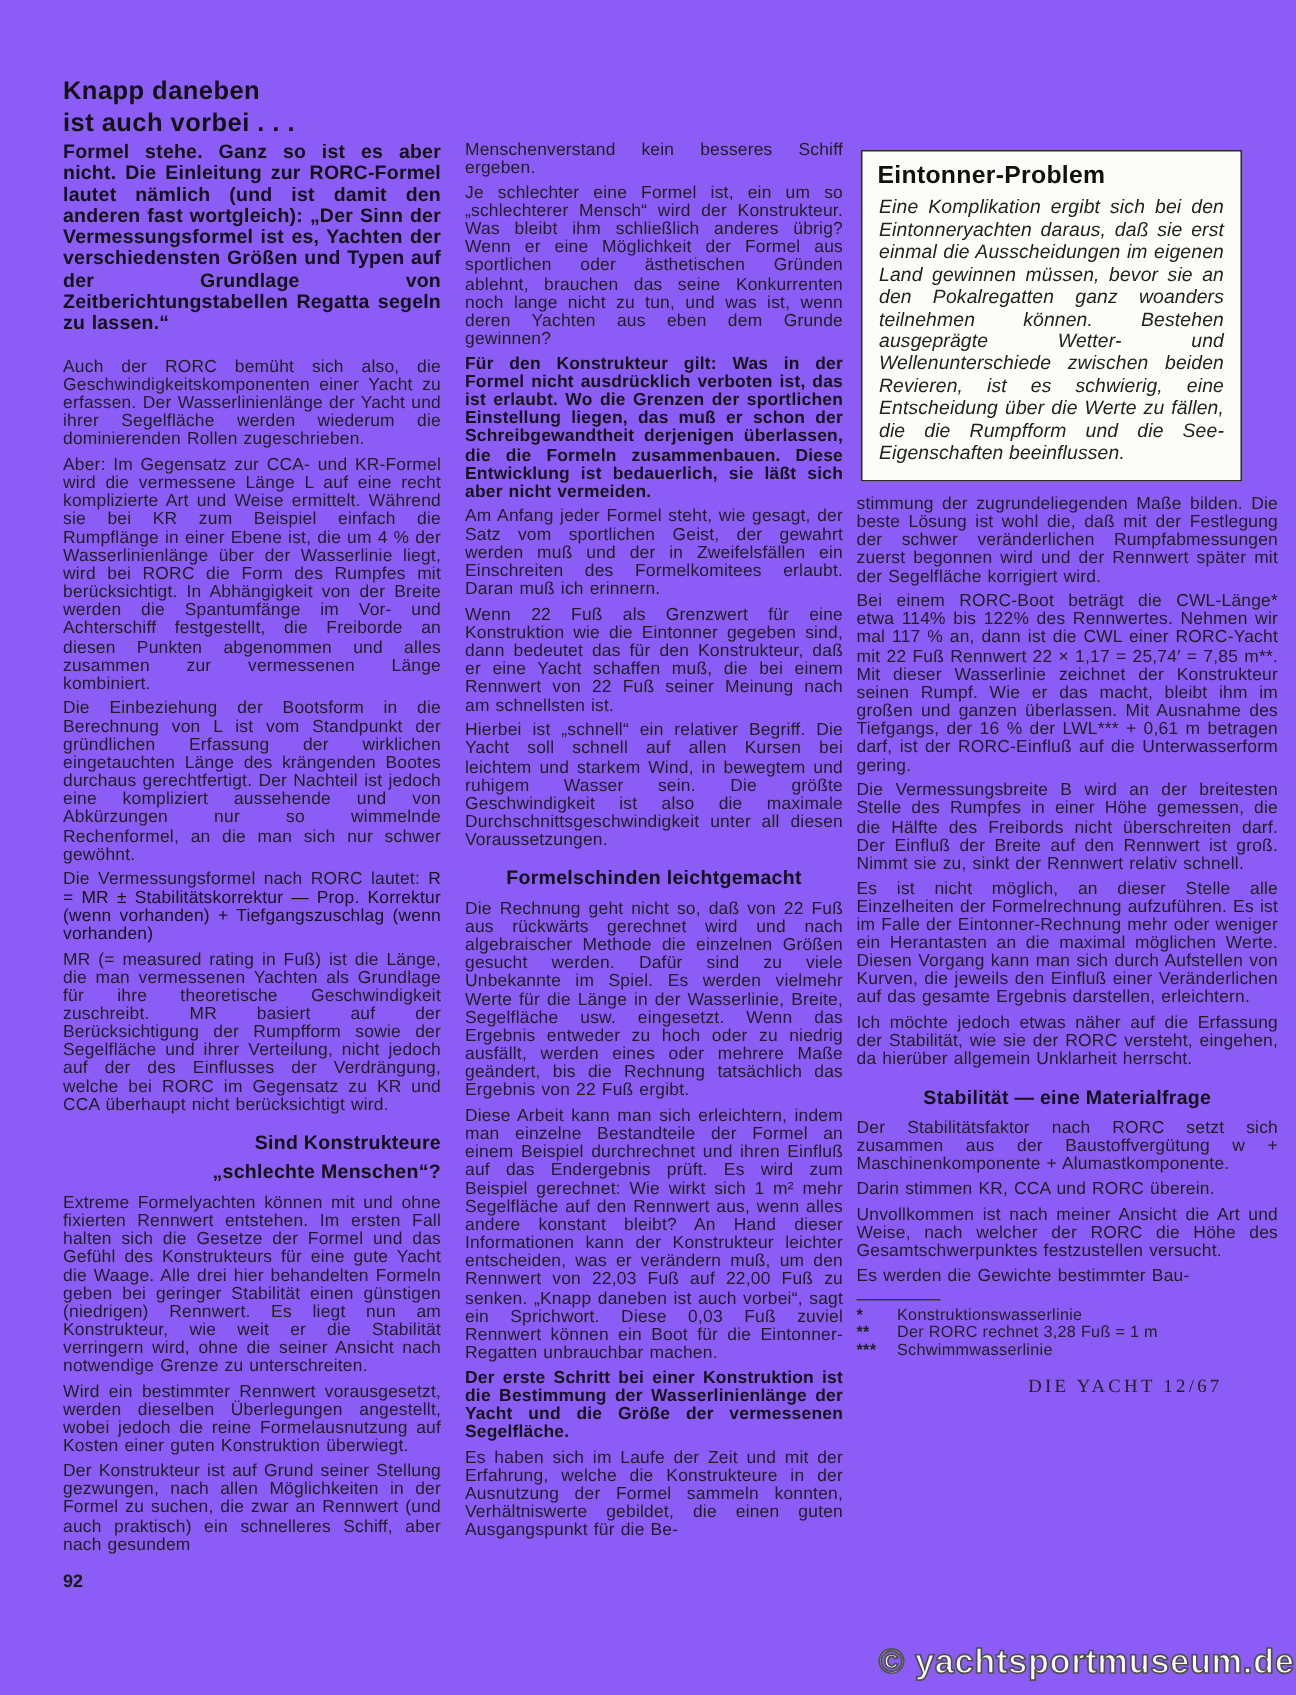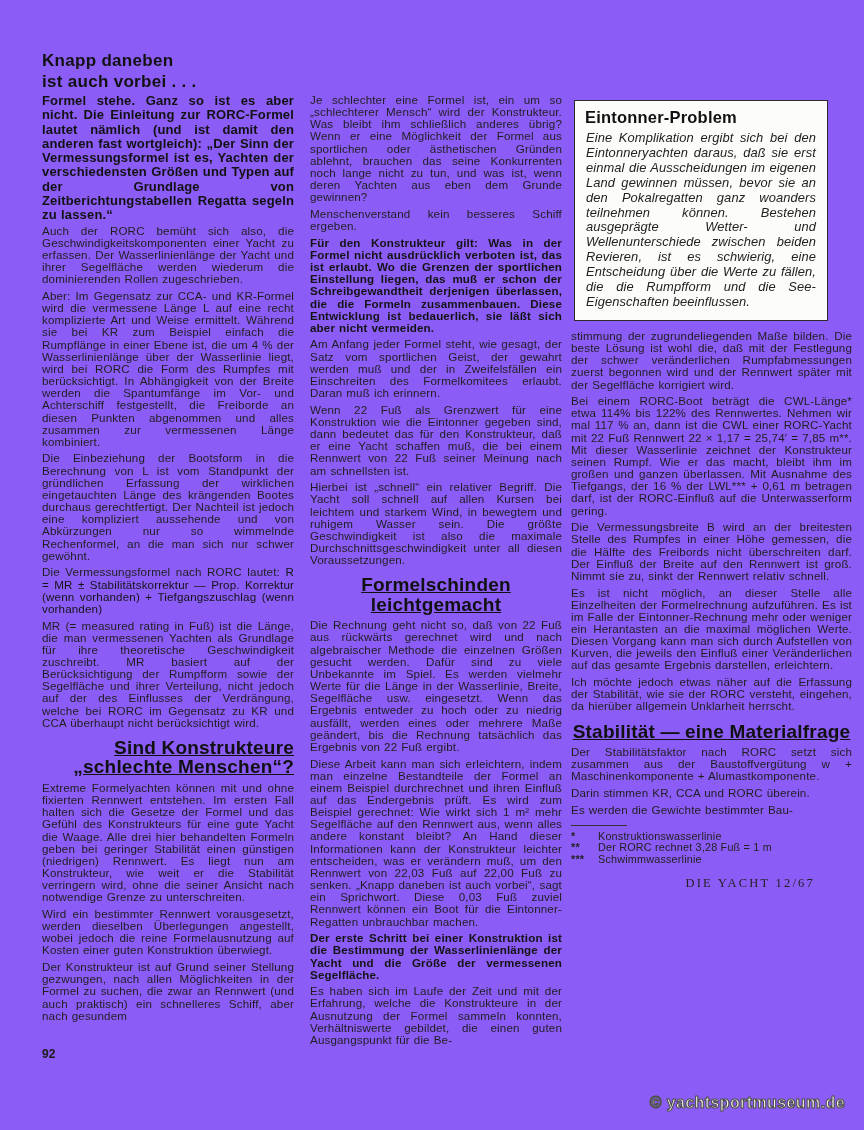--- a/index.html
+++ b/index.html
@@ -15,25 +15,24 @@
   .col{position:absolute;top:94px;hyphens:auto;-webkit-hyphens:auto;}
   .col-left{left:42px;width:252px;}
   .col-mid{left:310px;width:252px;}
   .col-right{left:571px;width:281px;}
   .para{
     margin:0 0 4.5px 0;font-size:11.6px;line-height:12.15px;
     text-align:justify;letter-spacing:.15px;word-spacing:.6px;color:#1f1f1f;
   }
   .para strong{font-weight:400;color:#141414;}
   .para.bold{font-weight:700;color:#141414;}
-  .para.lede{font-size:13px;line-height:14.3px;font-weight:700;color:#121212;margin-bottom:2px;}
+  .para.lede{font-size:13px;line-height:14.3px;font-weight:700;color:#121212;margin-bottom:16px;}
   .col-heading{
-    margin:9px 0 5px 0;font-size:19px;line-height:19.5px;font-weight:700;color:#111;
+    margin:9px 0 5px 0;font-size:13px;line-height:19.5px;font-weight:700;color:#111;
     letter-spacing:.2px;
-    text-decoration:underline;
   }
   .info-box{
     box-sizing:border-box;margin:6px 24px 9px 3px;width:254px;
     border:1.6px solid #2a2a2a;padding:7px 10px 9px 10px;background:#fcfcfa;
   }
   .box-heading{font-size:16.5px;font-weight:700;color:#111;margin:0 0 4px 0;letter-spacing:.2px;}
   .box-body{
     margin:1px;font-style:italic;font-size:12.9px;line-height:14.9px;
     text-align:justify;letter-spacing:.1px;color:#222;
   }
@@ -43,22 +42,22 @@
   .footnote .fn-marker{width:27px;flex:0 0 27px;font-weight:700;}
   .journal-credit{
     margin:10px 37px 0 0;text-align:right;
     font-family:"Liberation Serif","DejaVu Serif",serif;
     font-size:12.5px;letter-spacing:2.2px;color:#222;font-weight:400;
   }
   .page-number{
     position:absolute;left:42px;top:1047px;font-size:12px;font-weight:700;color:#1a1a1a;
   }
   .watermark{
-    position:absolute;right:19px;top:1094px;
-    font-size:16px;font-weight:700;letter-spacing:.4px;
+    position:absolute;right:1px;top:1094px;
+    font-size:23px;font-weight:700;letter-spacing:.4px;
     color:#fbfbf8;-webkit-text-stroke:1.1px #4e4e4c;
     text-shadow:0 0 1px #777;white-space:nowrap;
   }
 </style>
 </head>
 <body>
 
 <div class="page">
   <div class="article-title">
     <span>Knapp daneben</span><br>
@@ -71,22 +70,22 @@
       <p class="para">Aber: Im Gegensatz zur CCA- und KR-Formel wird die vermessene Länge L auf eine recht komplizierte Art und Weise ermittelt. Während sie bei KR zum Beispiel einfach die Rumpflänge in einer Ebene ist, die um 4 % der Wasserlinienlänge über der Wasserlinie liegt, wird bei RORC die Form des Rumpfes mit berücksichtigt. In Abhängigkeit von der Breite werden die Spantumfänge im Vor- und Achterschiff festgestellt, die Freiborde an diesen Punkten abgenommen und alles zusammen zur vermessenen Länge kombiniert.</p>
       <p class="para">Die Einbeziehung der Bootsform in die Berechnung von L ist vom Standpunkt der gründlichen Erfassung der wirklichen eingetauchten Länge des krängenden Bootes durchaus gerechtfertigt. Der Nachteil ist jedoch eine kompliziert aussehende und von Abkürzungen nur so wimmelnde Rechenformel, an die man sich nur schwer gewöhnt.</p>
       <p class="para">Die Vermessungsformel nach RORC lautet: <strong>R = MR ± Stabilitätskorrektur — Prop. Korrektur (wenn vorhanden) + Tiefgangszuschlag (wenn vorhanden)</strong></p>
       <p class="para">MR (= measured rating in Fuß) ist die Länge, die man vermessenen Yachten als Grundlage für ihre theoretische Geschwindigkeit zuschreibt. MR basiert auf der Berücksichtigung der Rumpfform sowie der Segelfläche und ihrer Verteilung, nicht jedoch auf der des Einflusses der Verdrängung, welche bei RORC im Gegensatz zu KR und CCA überhaupt nicht berücksichtigt wird.</p>
       <h3 class="col-heading" style="text-align: right;">Sind Konstrukteure<br>„schlechte Menschen“?</h3>
       <p class="para">Extreme Formelyachten können mit und ohne fixierten Rennwert entstehen. Im ersten Fall halten sich die Gesetze der Formel und das Gefühl des Konstrukteurs für eine gute Yacht die Waage. Alle drei hier behandelten Formeln geben bei geringer Stabilität einen günstigen (niedrigen) Rennwert. Es liegt nun am Konstrukteur, wie weit er die Stabilität verringern wird, ohne die seiner Ansicht nach notwendige Grenze zu unterschreiten.</p>
       <p class="para">Wird ein bestimmter Rennwert vorausgesetzt, werden dieselben Überlegungen angestellt, wobei jedoch die reine Formelausnutzung auf Kosten einer guten Konstruktion überwiegt.</p>
       <p class="para">Der Konstrukteur ist auf Grund seiner Stellung gezwungen, nach allen Möglichkeiten in der Formel zu suchen, die zwar an Rennwert (und auch praktisch) ein schnelleres Schiff, aber nach gesundem</p>
     </div>
   <div class="col col-mid">
+      <p class="para">Menschenverstand kein besseres Schiff ergeben.</p>
       <p class="para">Je schlechter eine Formel ist, ein um so „schlechterer Mensch“ wird der Konstrukteur. Was bleibt ihm schließlich anderes übrig? Wenn er eine Möglichkeit der Formel aus sportlichen oder ästhetischen Gründen ablehnt, brauchen das seine Konkurrenten noch lange nicht zu tun, und was ist, wenn deren Yachten aus eben dem Grunde gewinnen?</p>
-      <p class="para">Menschenverstand kein besseres Schiff ergeben.</p>
       <p class="para bold">Für den Konstrukteur gilt: Was in der Formel nicht ausdrücklich verboten ist, das ist erlaubt. Wo die Grenzen der sportlichen Einstellung liegen, das muß er schon der Schreibgewandtheit derjenigen überlassen, die die Formeln zusammenbauen. Diese Entwicklung ist bedauerlich, sie läßt sich aber nicht vermeiden.</p>
       <p class="para">Am Anfang jeder Formel steht, wie gesagt, der Satz vom sportlichen Geist, der gewahrt werden muß und der in Zweifelsfällen ein Einschreiten des Formelkomitees erlaubt. Daran muß ich erinnern.</p>
       <p class="para">Wenn 22 Fuß als Grenzwert für eine Konstruktion wie die Eintonner gegeben sind, dann bedeutet das für den Konstrukteur, daß er eine Yacht schaffen muß, die bei einem Rennwert von 22 Fuß seiner Meinung nach am schnellsten ist.</p>
       <p class="para">Hierbei ist „schnell“ ein relativer Begriff. Die Yacht soll schnell auf allen Kursen bei leichtem und starkem Wind, in bewegtem und ruhigem Wasser sein. Die größte Geschwindigkeit ist also die maximale Durchschnittsgeschwindigkeit unter all diesen Voraussetzungen.</p>
       <h3 class="col-heading" style="text-align: center;">Formelschinden leichtgemacht</h3>
       <p class="para">Die Rechnung geht nicht so, daß von 22 Fuß aus rückwärts gerechnet wird und nach algebraischer Methode die einzelnen Größen gesucht werden. Dafür sind zu viele Unbekannte im Spiel. Es werden vielmehr Werte für die Länge in der Wasserlinie, Breite, Segelfläche usw. eingesetzt. Wenn das Ergebnis entweder zu hoch oder zu niedrig ausfällt, werden eines oder mehrere Maße geändert, bis die Rechnung tatsächlich das Ergebnis von 22 Fuß ergibt.</p>
       <p class="para">Diese Arbeit kann man sich erleichtern, indem man einzelne Bestandteile der Formel an einem Beispiel durchrechnet und ihren Einfluß auf das Endergebnis prüft. Es wird zum Beispiel gerechnet: Wie wirkt sich 1 m² mehr Segelfläche auf den Rennwert aus, wenn alles andere konstant bleibt? An Hand dieser Informationen kann der Konstrukteur leichter entscheiden, was er verändern muß, um den Rennwert von 22,03 Fuß auf 22,00 Fuß zu senken. „Knapp daneben ist auch vorbei“, sagt ein Sprichwort. Diese 0,03 Fuß zuviel Rennwert können ein Boot für die Eintonner-Regatten unbrauchbar machen.</p>
       <p class="para bold">Der erste Schritt bei einer Konstruktion ist die Bestimmung der Wasserlinienlänge der Yacht und die Größe der vermessenen Segelfläche.</p>
       <p class="para">Es haben sich im Laufe der Zeit und mit der Erfahrung, welche die Konstrukteure in der Ausnutzung der Formel sammeln konnten, Verhältniswerte gebildet, die einen guten Ausgangspunkt für die Be-</p>
     </div>
@@ -96,20 +95,21 @@
         <p class="box-body">Eine Komplikation ergibt sich bei den Eintonneryachten daraus, daß sie erst einmal die Ausscheidungen im eigenen Land gewinnen müssen, bevor sie an den Pokalregatten ganz woanders teilnehmen können. Bestehen ausgeprägte Wetter- und Wellenunterschiede zwischen beiden Revieren, ist es schwierig, eine Entscheidung über die Werte zu fällen, die die Rumpfform und die See-Eigenschaften beeinflussen.</p>
       </div>
       <p class="para">stimmung der zugrundeliegenden Maße bilden. Die beste Lösung ist wohl die, daß mit der Festlegung der schwer veränderlichen Rumpfabmessungen zuerst begonnen wird und der Rennwert später mit der Segelfläche korrigiert wird.</p>
       <p class="para">Bei einem RORC-Boot beträgt die CWL-Länge* etwa 114% bis 122% des Rennwertes. Nehmen wir mal 117 % an, dann ist die CWL einer RORC-Yacht mit 22 Fuß Rennwert 22 × 1,17 = 25,74′ = 7,85 m**. Mit dieser Wasserlinie zeichnet der Konstrukteur seinen Rumpf. Wie er das macht, bleibt ihm im großen und ganzen überlassen. Mit Ausnahme des Tiefgangs, der 16 % der LWL*** + 0,61 m betragen darf, ist der RORC-Einfluß auf die Unterwasserform gering.</p>
       <p class="para">Die Vermessungsbreite B wird an der breitesten Stelle des Rumpfes in einer Höhe gemessen, die die Hälfte des Freibords nicht überschreiten darf. Der Einfluß der Breite auf den Rennwert ist groß. Nimmt sie zu, sinkt der Rennwert relativ schnell.</p>
       <p class="para">Es ist nicht möglich, an dieser Stelle alle Einzelheiten der Formelrechnung aufzuführen. Es ist im Falle der Eintonner-Rechnung mehr oder weniger ein Herantasten an die maximal möglichen Werte. Diesen Vorgang kann man sich durch Aufstellen von Kurven, die jeweils den Einfluß einer Veränderlichen auf das gesamte Ergebnis darstellen, erleichtern.</p>
       <p class="para">Ich möchte jedoch etwas näher auf die Erfassung der Stabilität, wie sie der RORC versteht, eingehen, da hierüber allgemein Unklarheit herrscht.</p>
       <h3 class="col-heading" style="text-align: center;">Stabilität — eine Materialfrage</h3>
       <p class="para">Der Stabilitätsfaktor nach RORC setzt sich zusammen aus der Baustoffvergütung w + Maschinenkomponente + Alumastkomponente.</p>
       <p class="para">Darin stimmen KR, CCA und RORC überein.</p>
+      <p class="para">Unvollkommen ist nach meiner Ansicht die Art und Weise, nach welcher der RORC die Höhe des Gesamtschwerpunktes festzustellen versucht.</p>
       <p class="para">Es werden die Gewichte bestimmter Bau-</p>
       <div class="footnotes">
         <div class="footnote-rule"></div>
         <div class="footnote">
           <span class="fn-marker">*</span>
           <span class="fn-text">Konstruktionswasserlinie</span>
         </div>
         <div class="footnote">
           <span class="fn-marker">**</span>
           <span class="fn-text">Der RORC rechnet 3,28 Fuß = 1 m</span>

